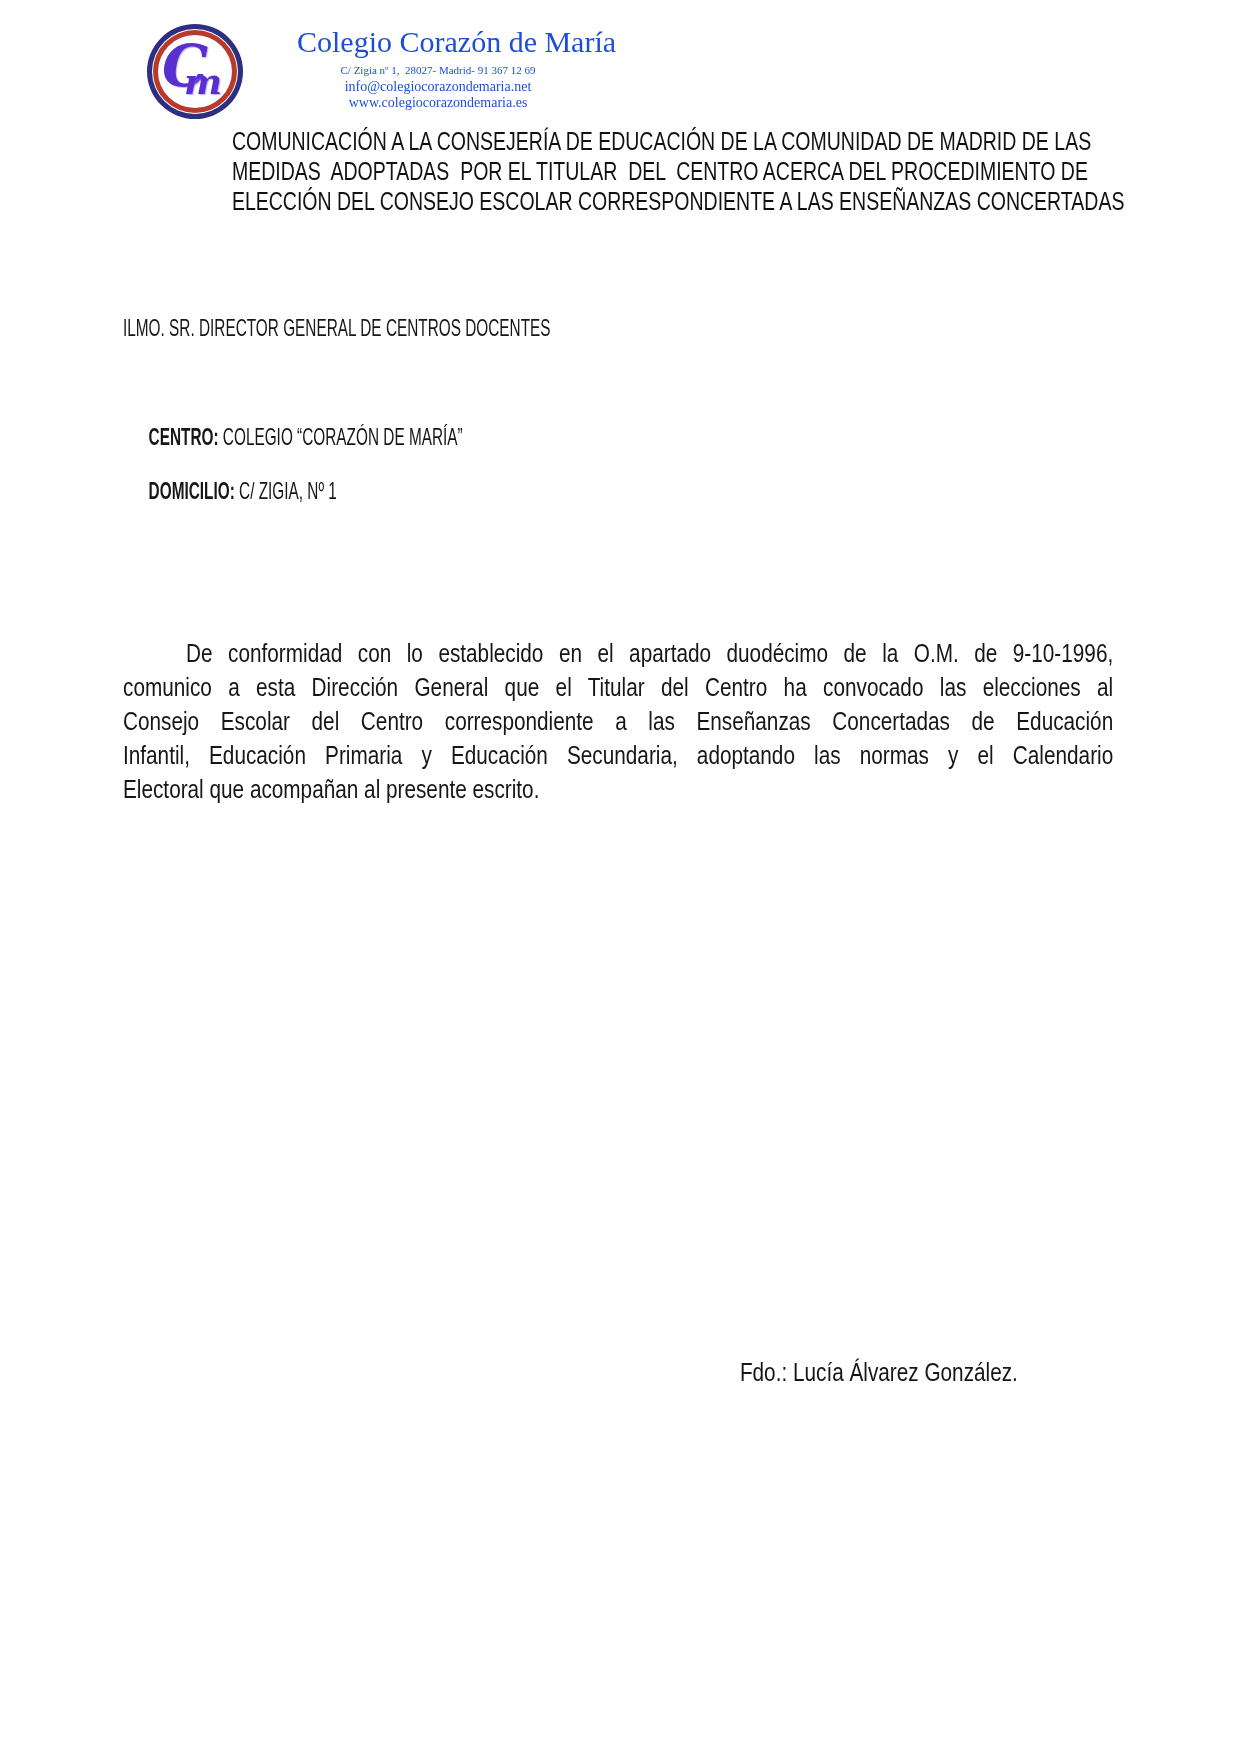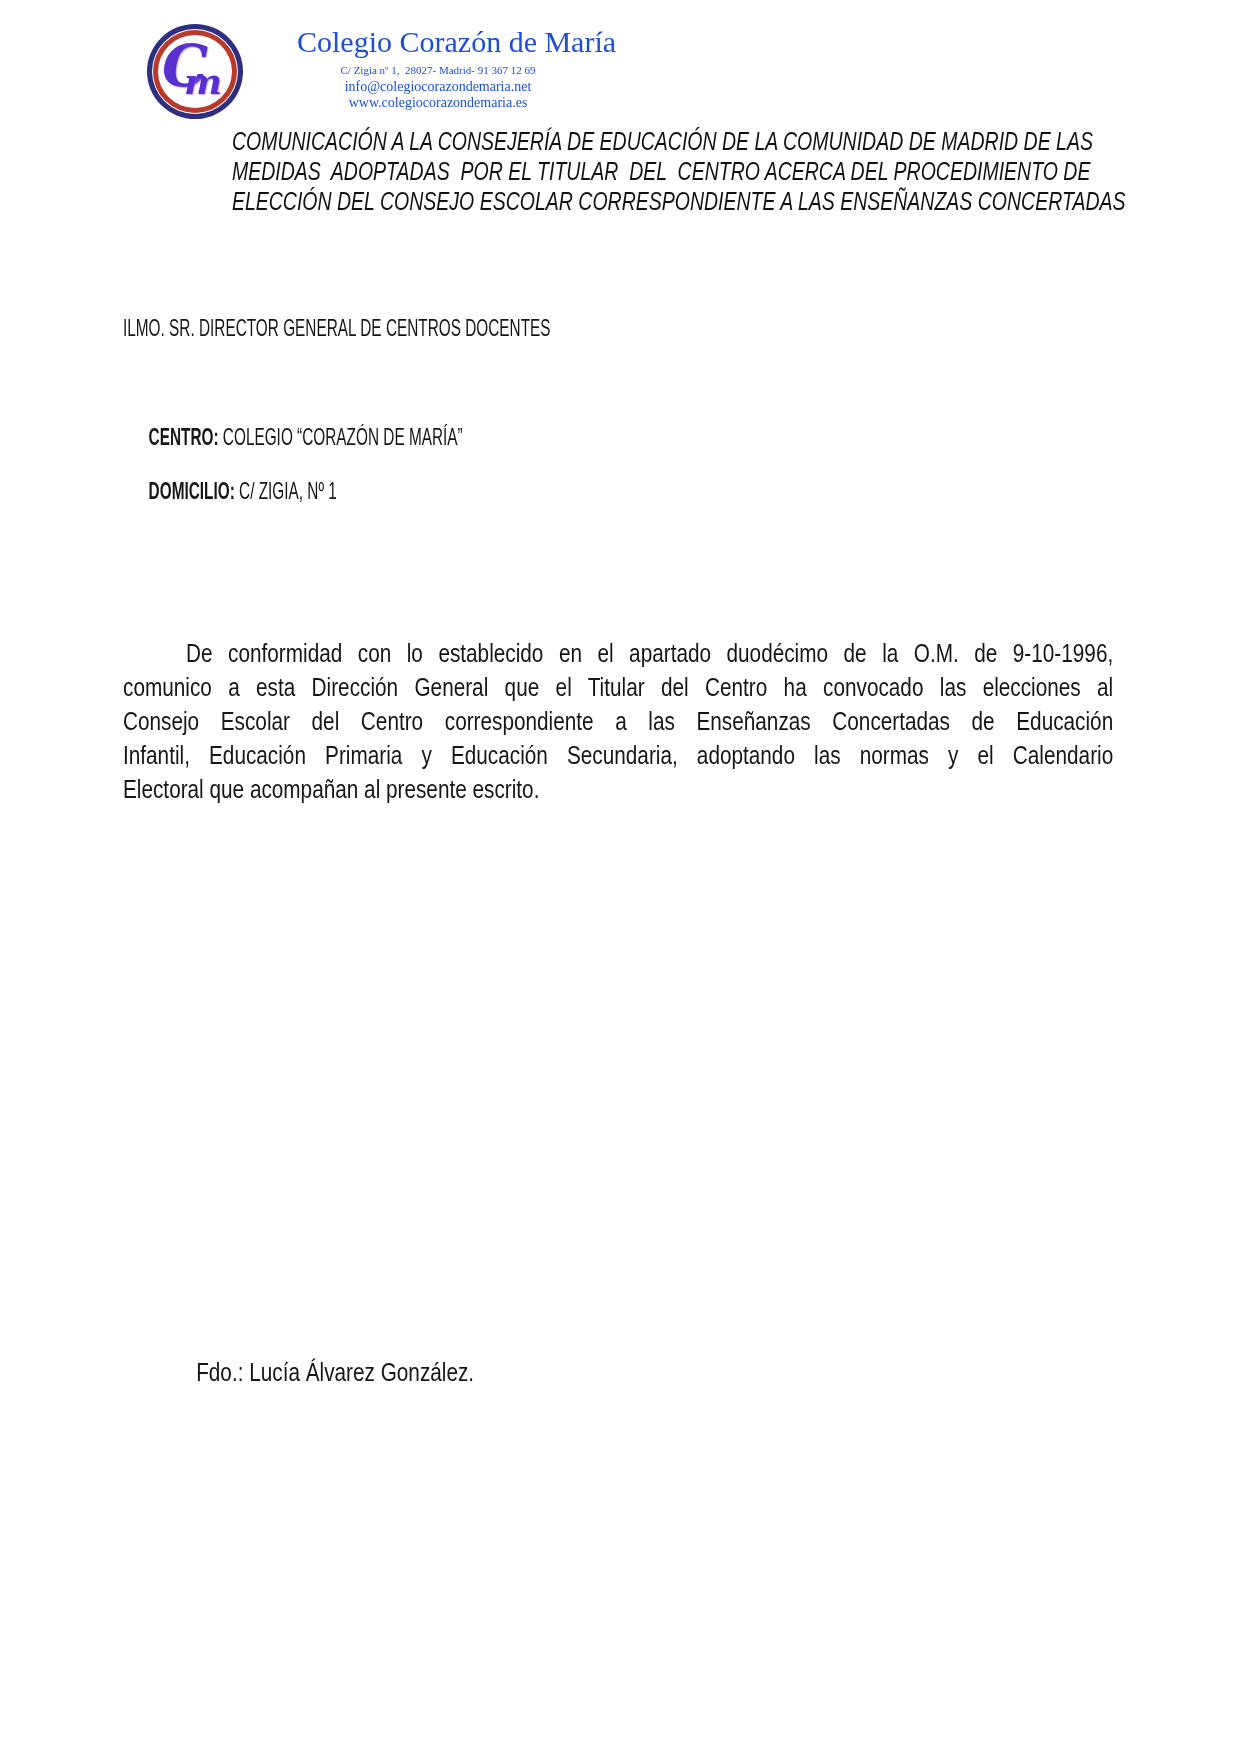--- a/index.html
+++ b/index.html
@@ -37,41 +37,41 @@
   
   .ci { display:block; transform-origin:0 0; }
   .cond-title  .ci { font-size:25px; line-height:30px; transform:scaleX(0.78); transform-origin:50% 0; }
   .cond-body   .ci { font-size:25px; line-height:34px; transform:scaleX(0.83); width:1193px; }
   .cond-fields .ci { font-size:24px; line-height:28px; transform:scaleX(0.64); white-space:pre; }
   .cond-date   .ci { font-size:28px; line-height:34px; transform:scaleX(0.83); white-space:nowrap; }
   .cond-sig    .ci { font-size:25px; line-height:30px; transform:scaleX(0.78); transform-origin:50% 0; white-space:nowrap; }
   .cond-sig2   .ci { font-size:25px; line-height:30px; transform:scaleX(0.83); transform-origin:50% 0; white-space:nowrap; }
 
   
-  .doc-title { position:absolute; left:123px; top:126px; width:990px; text-align:right; color:#111;font-style:italic; }
+  .doc-title { position:absolute; left:123px; top:126px; width:990px; text-align:right; color:#111; }
   .doc-title .ci div { white-space:pre; }
 
   .recipient { position:absolute; left:123px; top:314px; width:990px; }
 
   .field { position:absolute; left:123px; width:990px; }
   .f-centro    { top:395px; }
   .f-domicilio { top:449px; }
   .f-cp        { top:496px; }
   .cp-first { display:inline-block; width:261px; }
   .b { font-weight:bold; }
 
   .body-par { position:absolute; left:123px; top:636px; width:990px; }
   .body-par .line { text-align:justify; text-align-last:justify; }
   .body-par .line.first { text-indent:76px; }
   .body-par .line.last  { text-align-last:left; }
 
   .date-line { position:absolute; left:617px; top:929px; }
 
   .sig-role { position:absolute; left:113px; top:1176px; width:990px; text-align:center; }
-  .sig-name { position:absolute; left:112px; top:1357px; width:990px; text-align:left; }
+  .sig-name { position:absolute; left:112px; top:1357px; width:990px; text-align:right; }
 </style>
 </head>
 <body>
 
 <div class="page">
 
   <div class="logo">
     <div class="logo-ring-red"></div>
     <span class="logo-c">C</span>
     <span class="logo-m">m</span>

